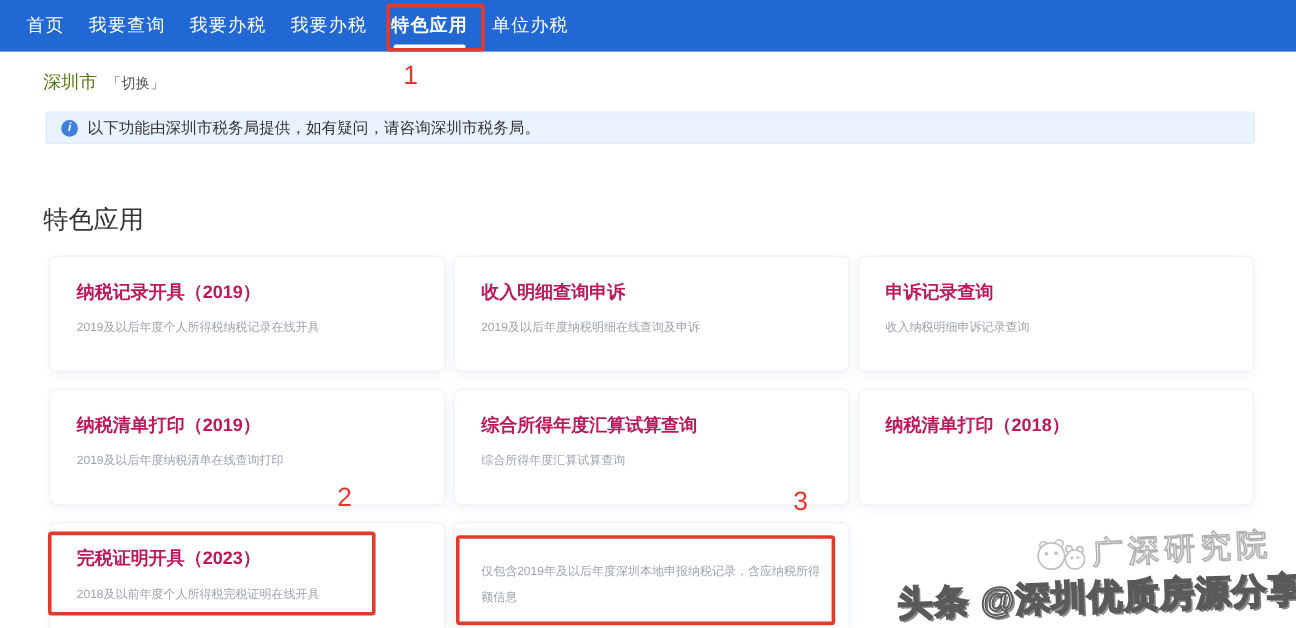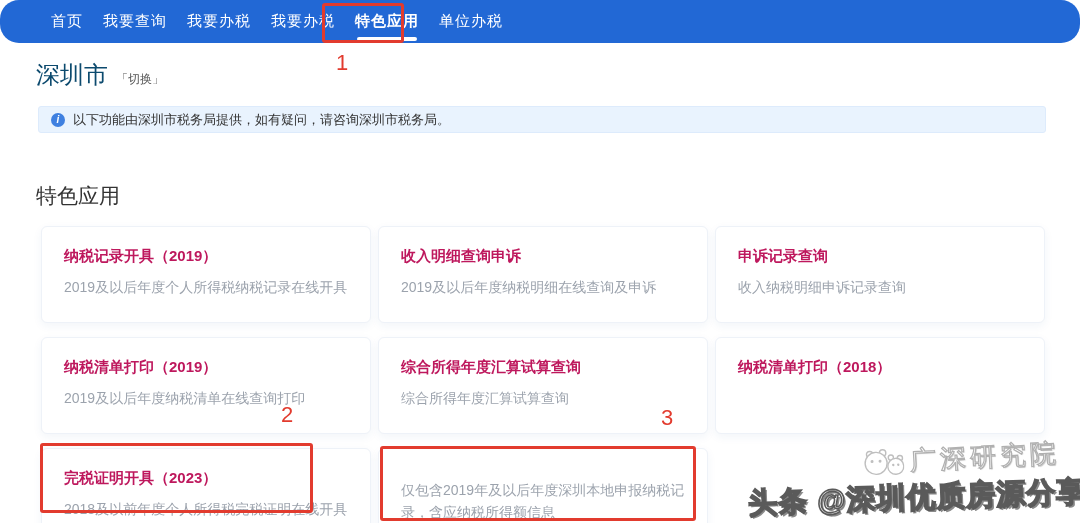--- a/index.html
+++ b/index.html
@@ -15,22 +15,21 @@
     background:#ffffff;
     font-family:"Liberation Sans","DejaVu Sans",sans-serif;
     color:#333;
   }
   
   .navbar{
     height:43px;
     background:var(--nav-blue,#2268d5);
     display:flex;
     align-items:stretch;
-    padding-left:41px;
-    border-radius:19px;
+    padding-left:12px;
   }
   .nav-item{
     position:relative;
     display:flex;
     align-items:center;
     padding:0 10px;
     color:#fff;
     font-size:15px;
     cursor:pointer;
     letter-spacing:1px;
@@ -42,21 +41,21 @@
     height:4px;
     background:#fff;
     border-radius:2px;
   }
   
   .city-line{
     margin:16px 0 0 36px;
     display:flex;
     align-items:baseline;
   }
-  .city-name{font-size:24px;color:#0c4a6e;font-weight:400;text-align:right;}
+  .city-name{font-size:15px;color:#4d7c0f;font-weight:400;text-align:right;}
   .city-switch{font-size:12px;color:#555;margin-left:8px;cursor:pointer;}
   
   .notice{
     margin:15px 0 0 38px;
     width:1008px;
     height:27px;
     background:var(--notice-bg,#e9f3fe);
     border:1px solid #ddebfc;
     border-radius:3px;
     display:flex;
@@ -99,21 +98,21 @@
     padding:20px 22px 0 22px;
     cursor:pointer;
   }
   .card-title{
     font-size:15px;
     font-weight:bold;
     color:#be185d;
   }
   .card-desc{
     margin-top:10px;
-    font-size:14px;
+    font-size:10px;
     line-height:22px;
     color:#9ca3ad;
   }
   
   .anno-box{
     position:absolute;
     border:3px solid var(--annotation-red,#e23b2e);
     border-radius:3px;
     pointer-events:none;
   }

